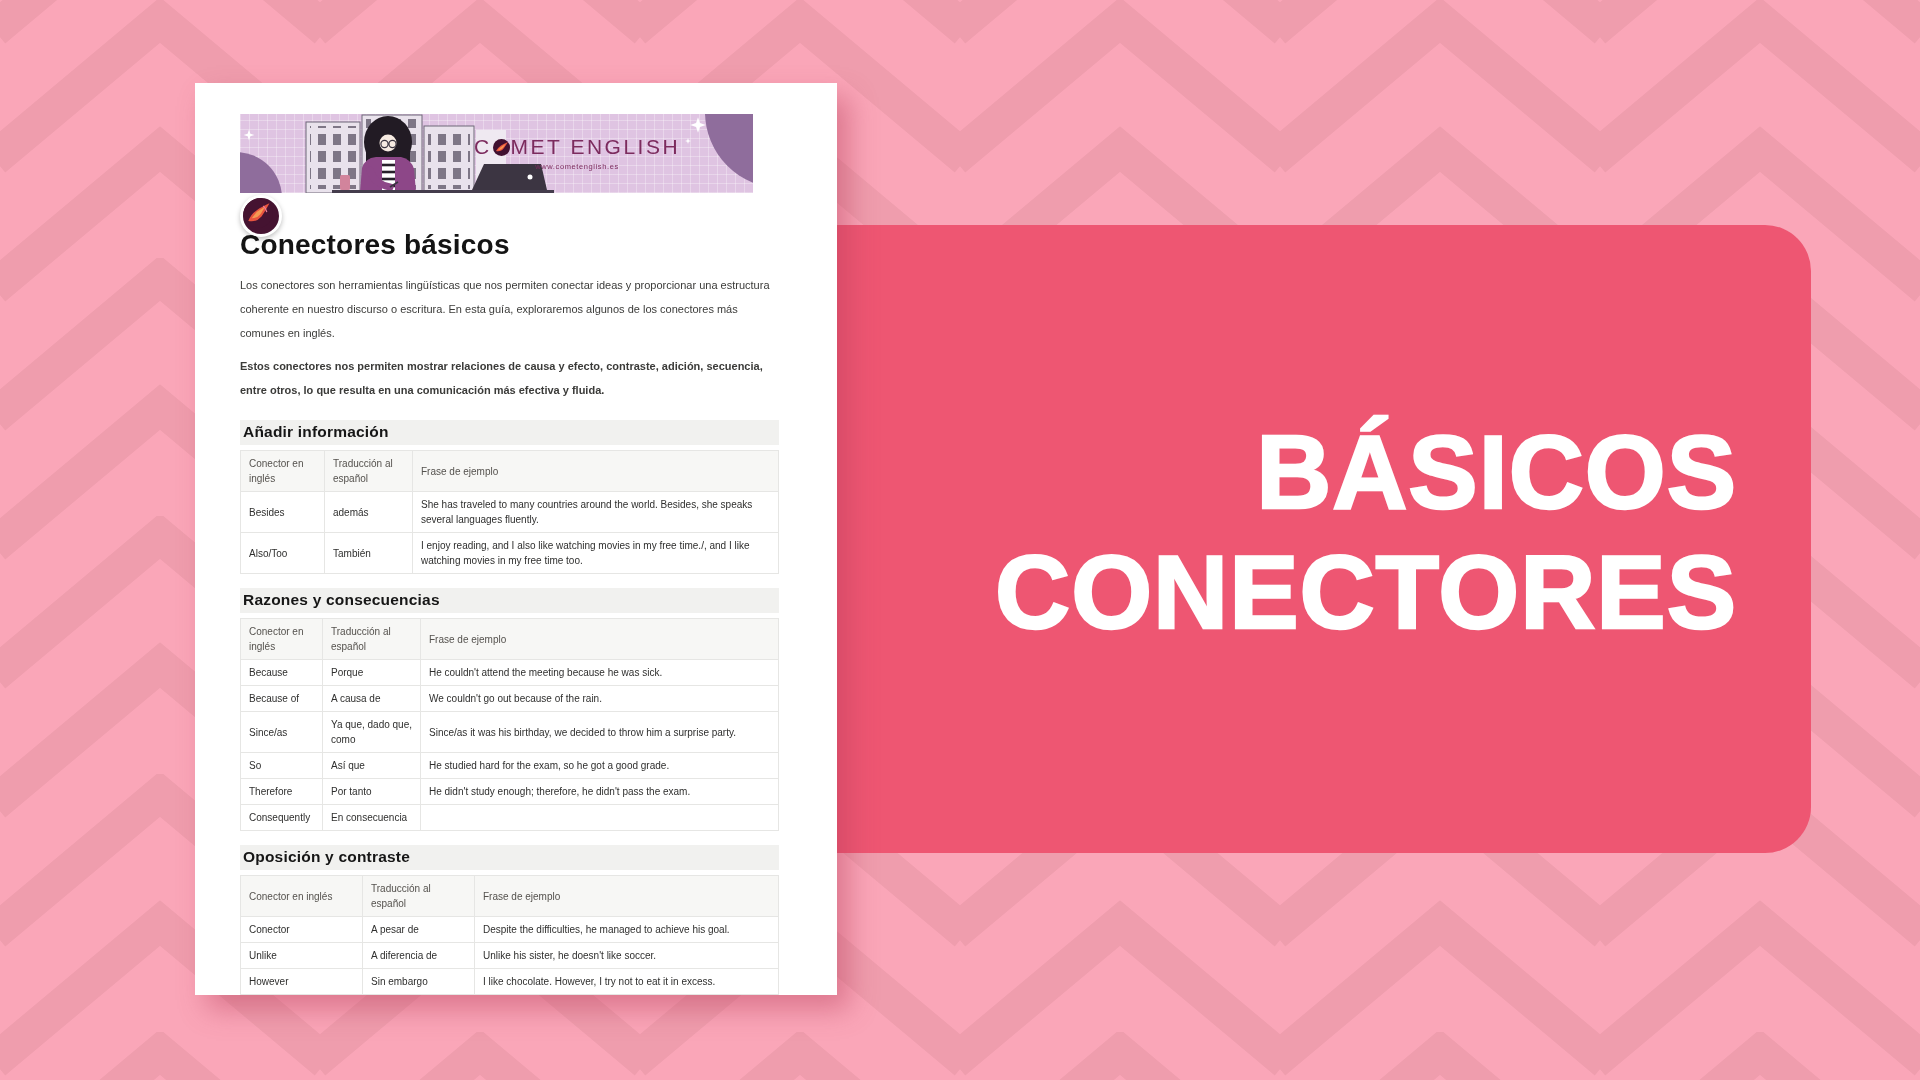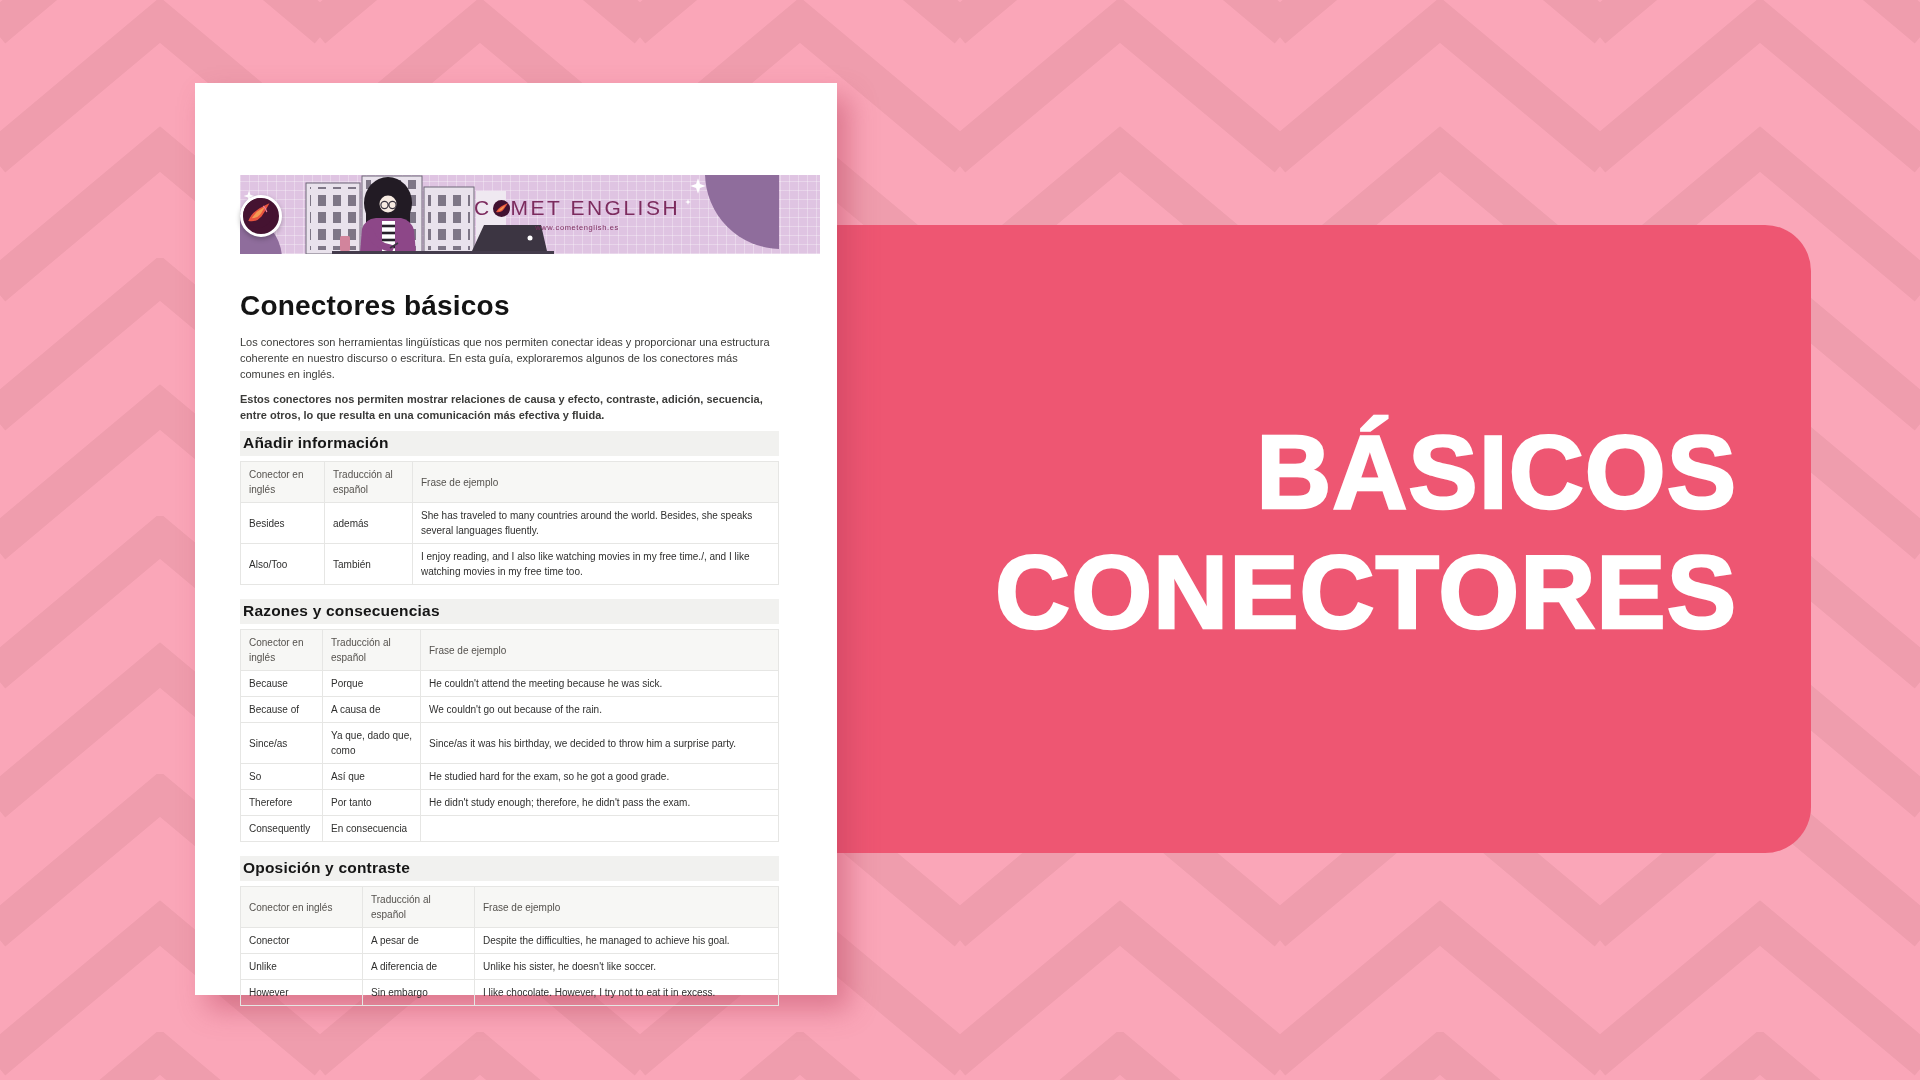--- a/index.html
+++ b/index.html
@@ -25,21 +25,21 @@
   
   .paper{
     position:absolute;left:195px;top:83px;width:642px;height:912px;
     background:#ffffff;z-index:2;box-sizing:border-box;
     padding:0 58px 0 45px;
     box-shadow:12px 14px 26px rgba(184,62,90,0.45);
   }
 
   
   .banner{
-    position:relative;margin-top:92px;width:580px;height:79px;overflow:hidden;
+    position:relative;margin-top:31px;width:513px;height:79px;overflow:hidden;
     background:
       repeating-linear-gradient(0deg, rgba(255,255,255,.30) 0 1px, transparent 1px 9px),
       repeating-linear-gradient(90deg, rgba(255,255,255,.30) 0 1px, transparent 1px 9px),
       #dfc4e2;
   }
   .banner-art{position:absolute;left:0;top:0;}
   .brand{
     position:absolute;left:232px;top:21px;width:210px;text-align:center;
     color:#7c2b5e;z-index:3;
   }
@@ -50,25 +50,25 @@
   .avatar{
     position:absolute;left:45px;top:112px;width:36px;height:36px;border-radius:50%;
     border:3px solid #ffffff;z-index:4;overflow:hidden;
     background:#451331;box-shadow:0 2px 5px rgba(0,0,0,.25);
   }
 
   
   .doc-title{
     margin:36px 0 12px 0;font-size:28px;font-weight:bold;color:#141414;letter-spacing:.2px;
   }
-  .intro{margin:0 0 9px 0;font-size:11px;line-height:16px;color:#3b3b39;}
+  .intro{margin:0 0 9px 0;font-size:11px;line-height:24px;color:#3b3b39;}
   .intro:last-of-type{margin-bottom:0;font-weight:bold;}
 
   .section{margin-top:14px;}
-  .section:first-of-type{margin-top:8px;}
+  .section:first-of-type{margin-top:18px;}
   .section-bar{
     margin:0;background:#f1f1ef;font-size:15.5px;font-weight:bold;color:#161616;
     padding:3px 6px 4px 3px;letter-spacing:.2px;
   }
   table{width:100%;border-collapse:collapse;margin-top:5px;table-layout:fixed;}
   th,td{
     border:1px solid #e6e6e4;padding:5px 8px;font-size:10px;line-height:15px;
     text-align:left;vertical-align:middle;word-wrap:break-word;
   }
   th{background:#f7f7f5;color:#55524e;font-weight:normal;}

